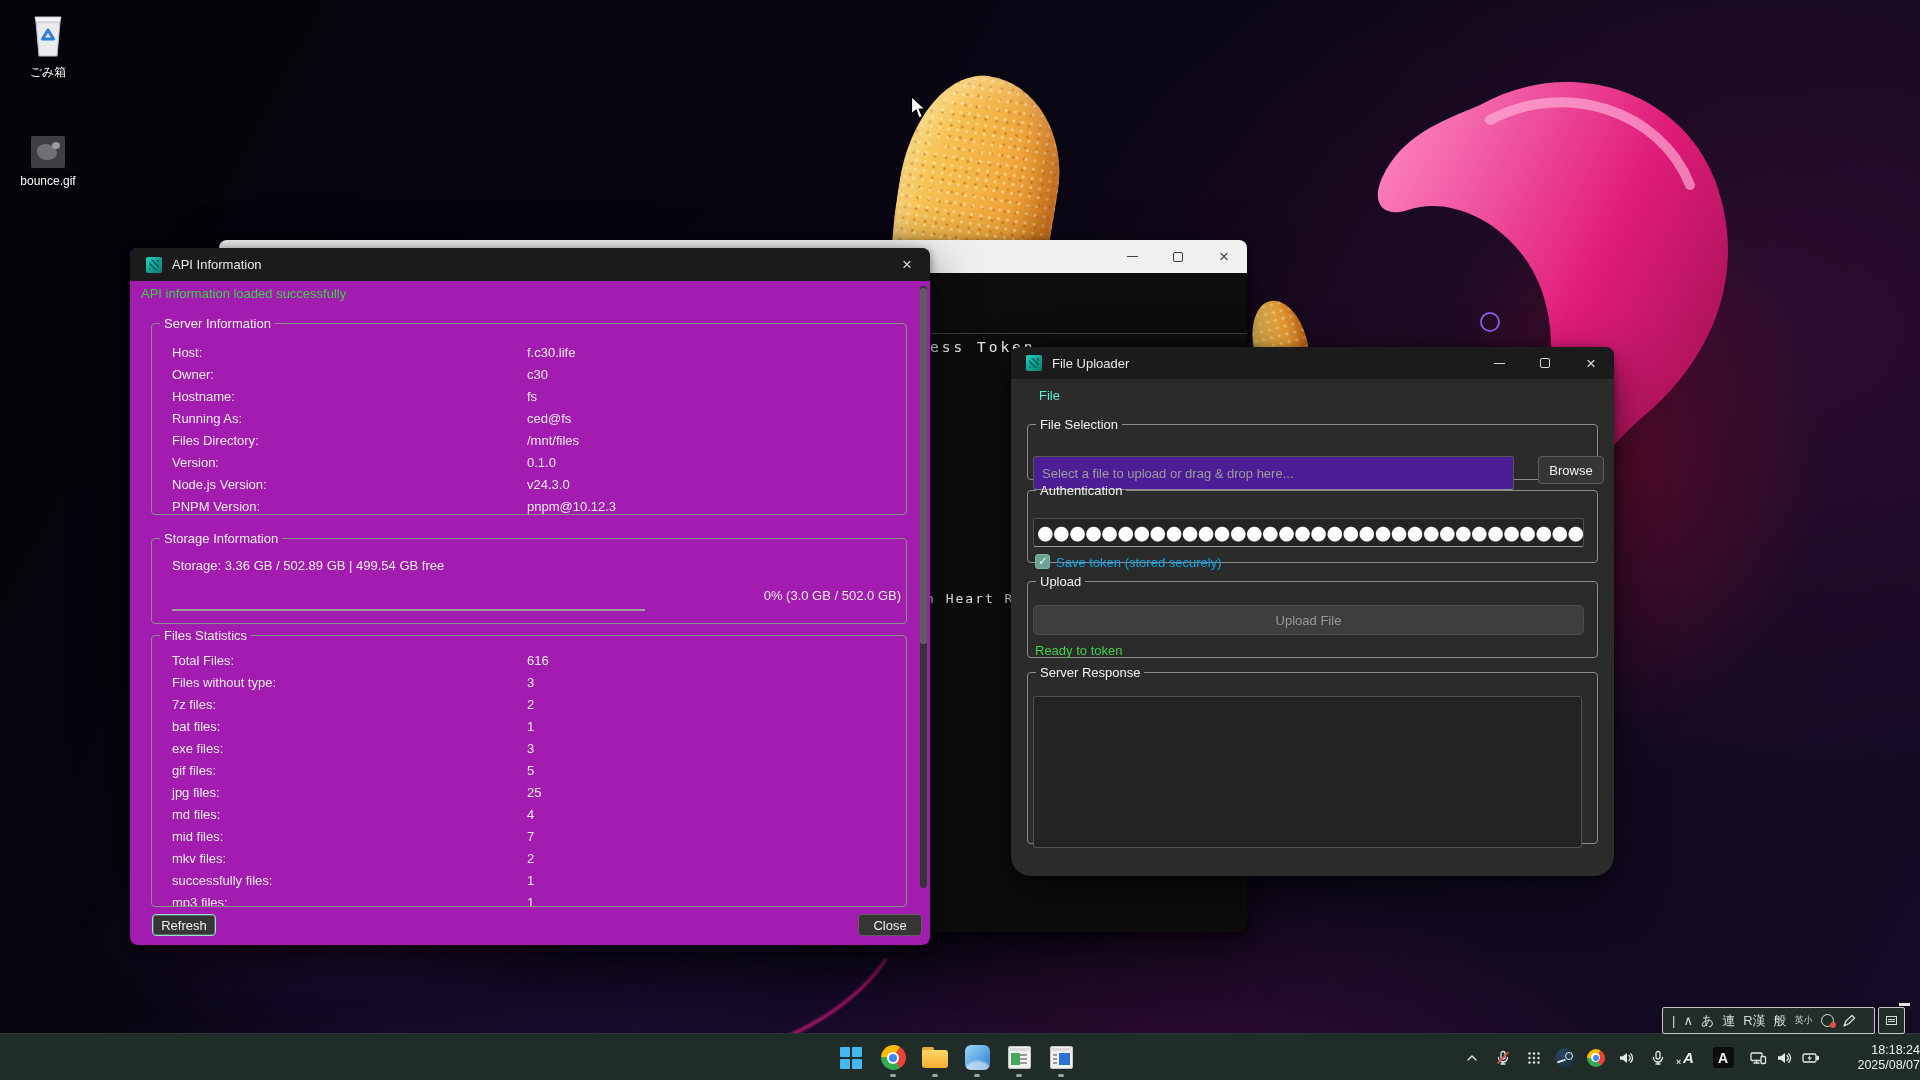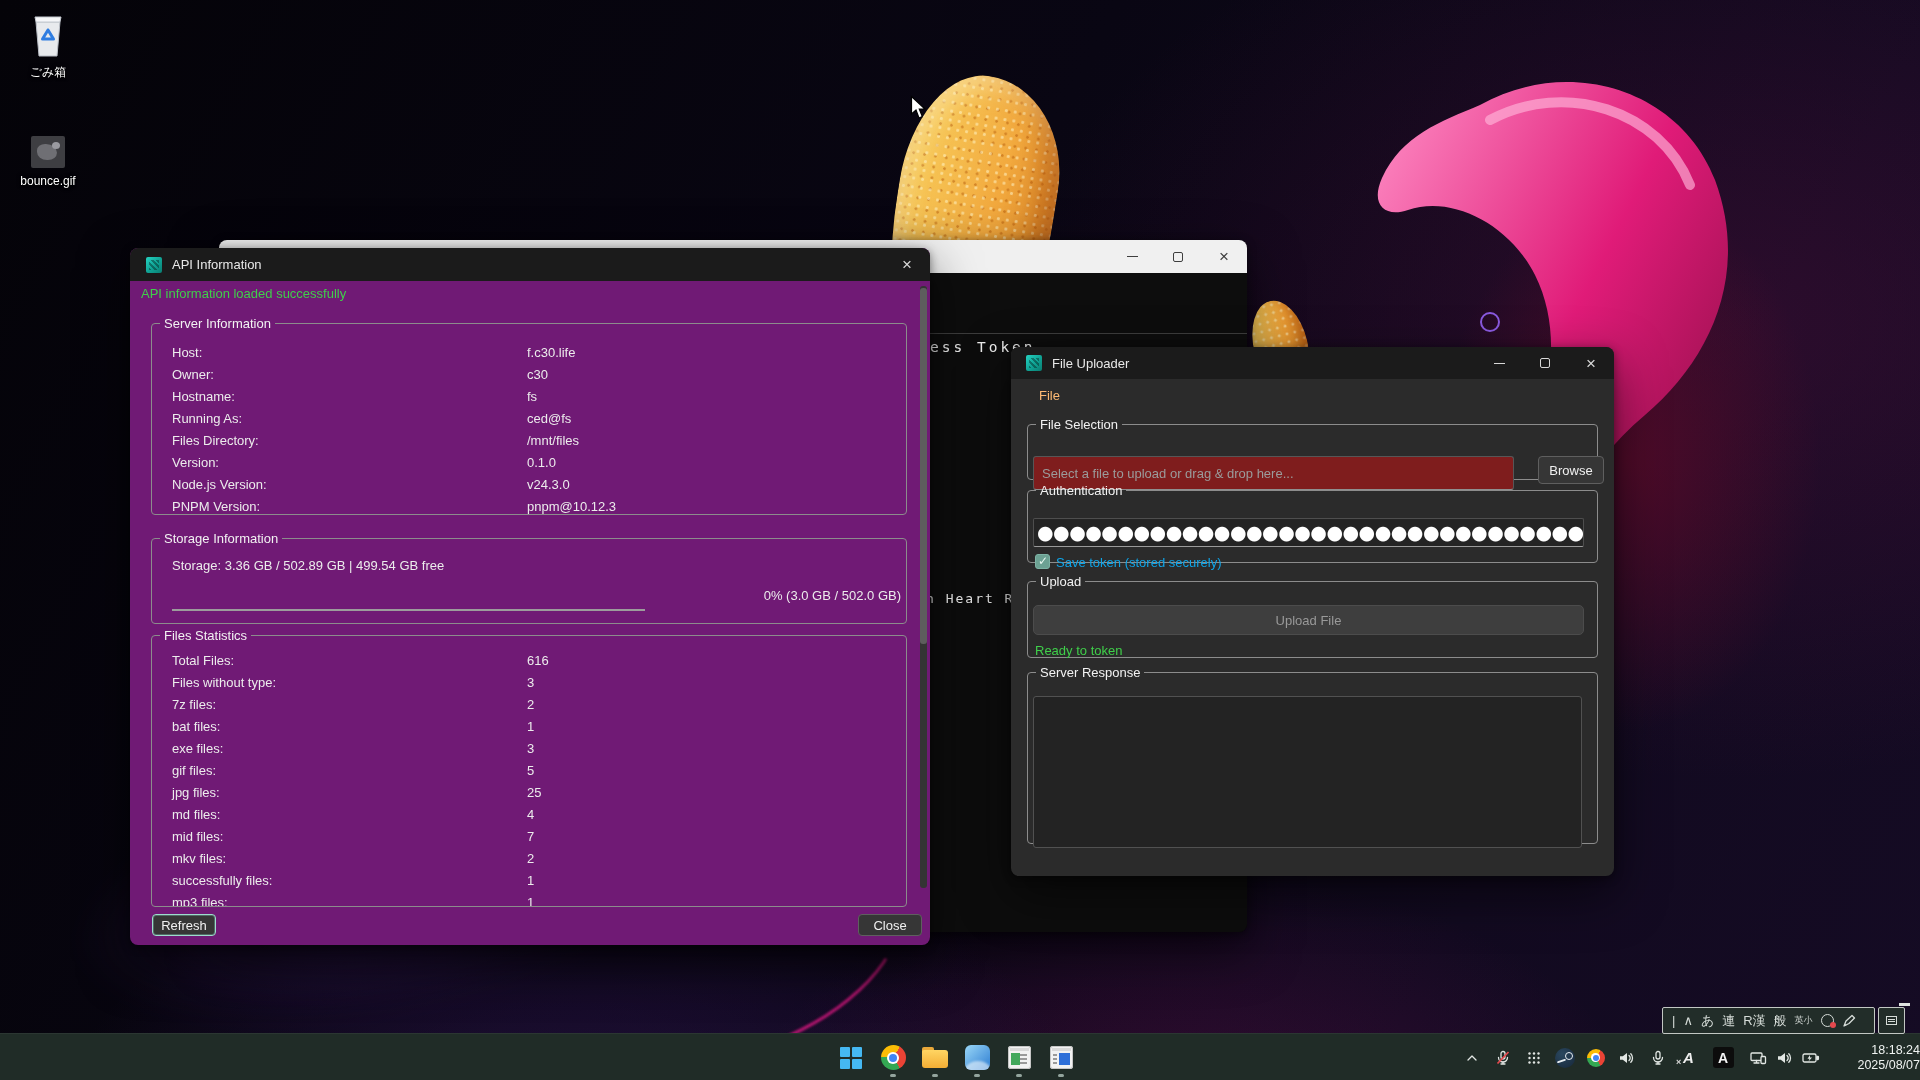--- a/index.html
+++ b/index.html
@@ -67,38 +67,38 @@
   
   .token-win { left:219px; top:240px; width:1028px; height:692px; background:#0d0d0d; }
   .token-win .titlebar { background:#f0f0f0; }
   .token-win .cap .g-min { background:#3e3e3e; }
   .token-win .cap .g-max { border-color:#3e3e3e; }
   .token-win .cap.x { color:#3e3e3e; }
   .tk-sep { position:absolute; left:0; right:0; top:60px; height:1px; background:#3d3d3d; }
   .tk-frag { position:absolute; font-family:"DejaVu Sans Mono",monospace; color:#ececec; white-space:nowrap; }
 
   
-  .api-win { left:130px; top:248px; width:800px; height:697px; background:#701a75; }
+  .api-win { left:130px; top:248px; width:800px; height:697px; background:#a21caf; }
   .api-status { position:absolute; left:11px; top:38px; }
   .kv { position:relative; height:22px; display:flex; align-items:center; font-size:13px; color:#ececec; }
   .kv .v { position:absolute; left:355px; }
   .rows { position:absolute; top:10px; left:20px; right:16px; }
   .sb { position:absolute; right:3px; top:38px; width:7px; height:602px; background:#343434; border-radius:3px; }
   .sb-thumb { position:absolute; left:0; top:2px; width:7px; height:356px; background:#5d5d5d; border-radius:3px; }
   .stor-sum { position:absolute; left:20px; top:12px; font-size:13px; color:#ececec; }
   .ptrack { position:absolute; left:20px; top:63px; width:473px; height:2px; background:#9c9c9c; }
   .pfill { height:2px; background:#3fcf4a; width:0%; }
   .plabel { position:absolute; right:5px; top:42px; font-size:13px; color:#ececec; }
 
   
-  .up-win { left:1011px; top:347px; width:603px; height:529px; background:#2b2b2b; }
+  .up-win { left:1011px; top:347px; width:603px; height:529px; background:#2b2b2b;border-radius:20px; }
   .up-win .titlebar { height:32px; }
   .up-win .cap { height:32px; }
-  .menu-item { position:absolute; left:24px; top:39px; font-size:13px; color:#fdba74; padding:2px 4px; }
-  .file-input { position:absolute; left:5px; top:24px; width:481px; height:28px; background:#7f1d1d;
+  .menu-item { position:absolute; left:24px; top:39px; font-size:13px; color:#5eead4; padding:2px 4px; }
+  .file-input { position:absolute; left:5px; top:24px; width:481px; height:28px; background:#4c1d95;
     border:1px solid #565656; border-bottom-color:#8f8f8f; border-radius:3px;
     color:#9b9b9b; font-size:13px; padding:16px 8px; font-family:inherit; outline:none; }
   .file-input::placeholder { color:#9b9b9b; }
   .browse { left:510px; top:24px; width:66px; height:28px; }
   .token-field { position:absolute; left:5px; top:20px; width:551px; height:29px; background:#242424;
     border:1px solid #4e4e4e; border-bottom-color:#9a9a9a; border-radius:2px; overflow:hidden; }
   .dots { font-family:"DejaVu Sans",sans-serif; font-size:19px; letter-spacing:-0.5px; color:#fff;
     line-height:26px; white-space:nowrap; padding-left:3px; }
   .cb { position:absolute; left:7px; top:56px; width:15px; height:15px; background:#6ca193;
     border:1px solid #7db3a5; border-radius:3px; }

